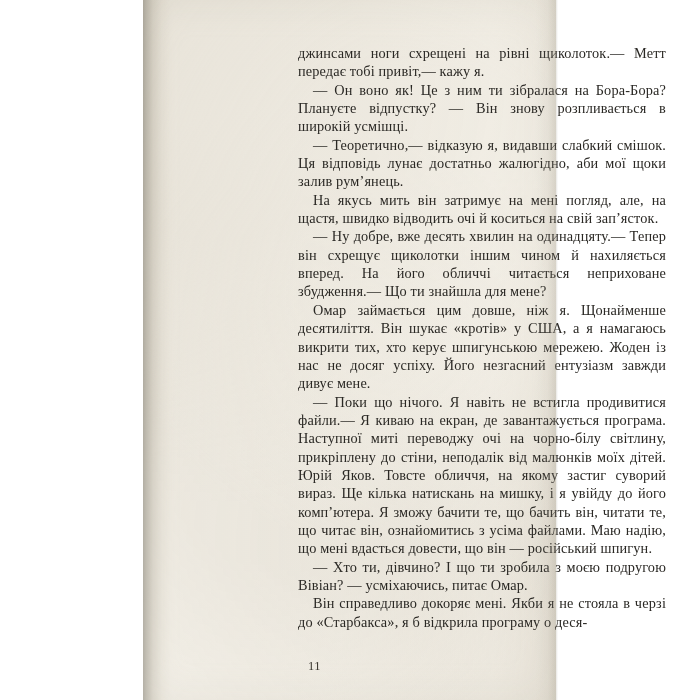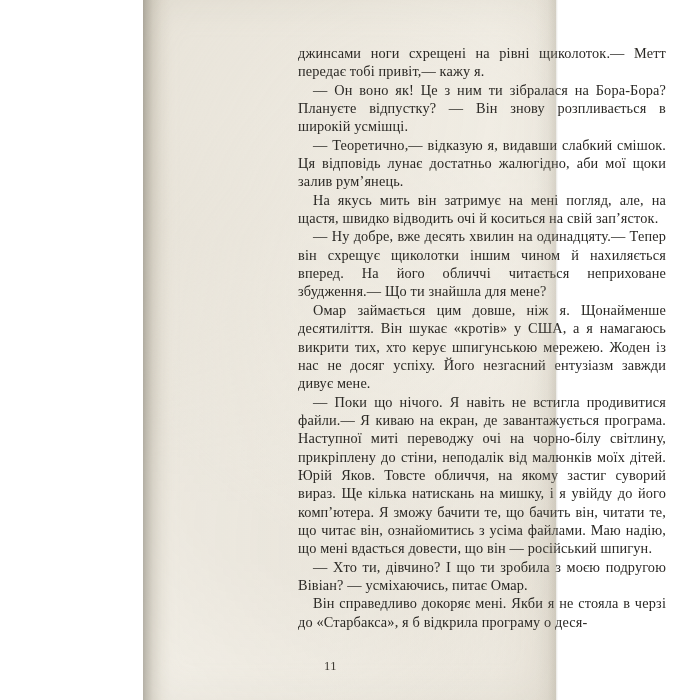--- a/index.html
+++ b/index.html
@@ -102,21 +102,21 @@
     line-height: 18.35px;
     color: #2a2824;
     letter-spacing: .01em;
     -webkit-font-smoothing: antialiased;
   }
   p.para.flush { text-indent: 0; }
 
   
   #page-number {
     position: absolute;
-    left: 16px;
+    left: 0;
     top: 659px;
     width: 343px;
     text-align: center;
     font-size: 12.5px;
     color: #3a372f;
     letter-spacing: .04em;
   }
 </style>
 </head>
 <body>

